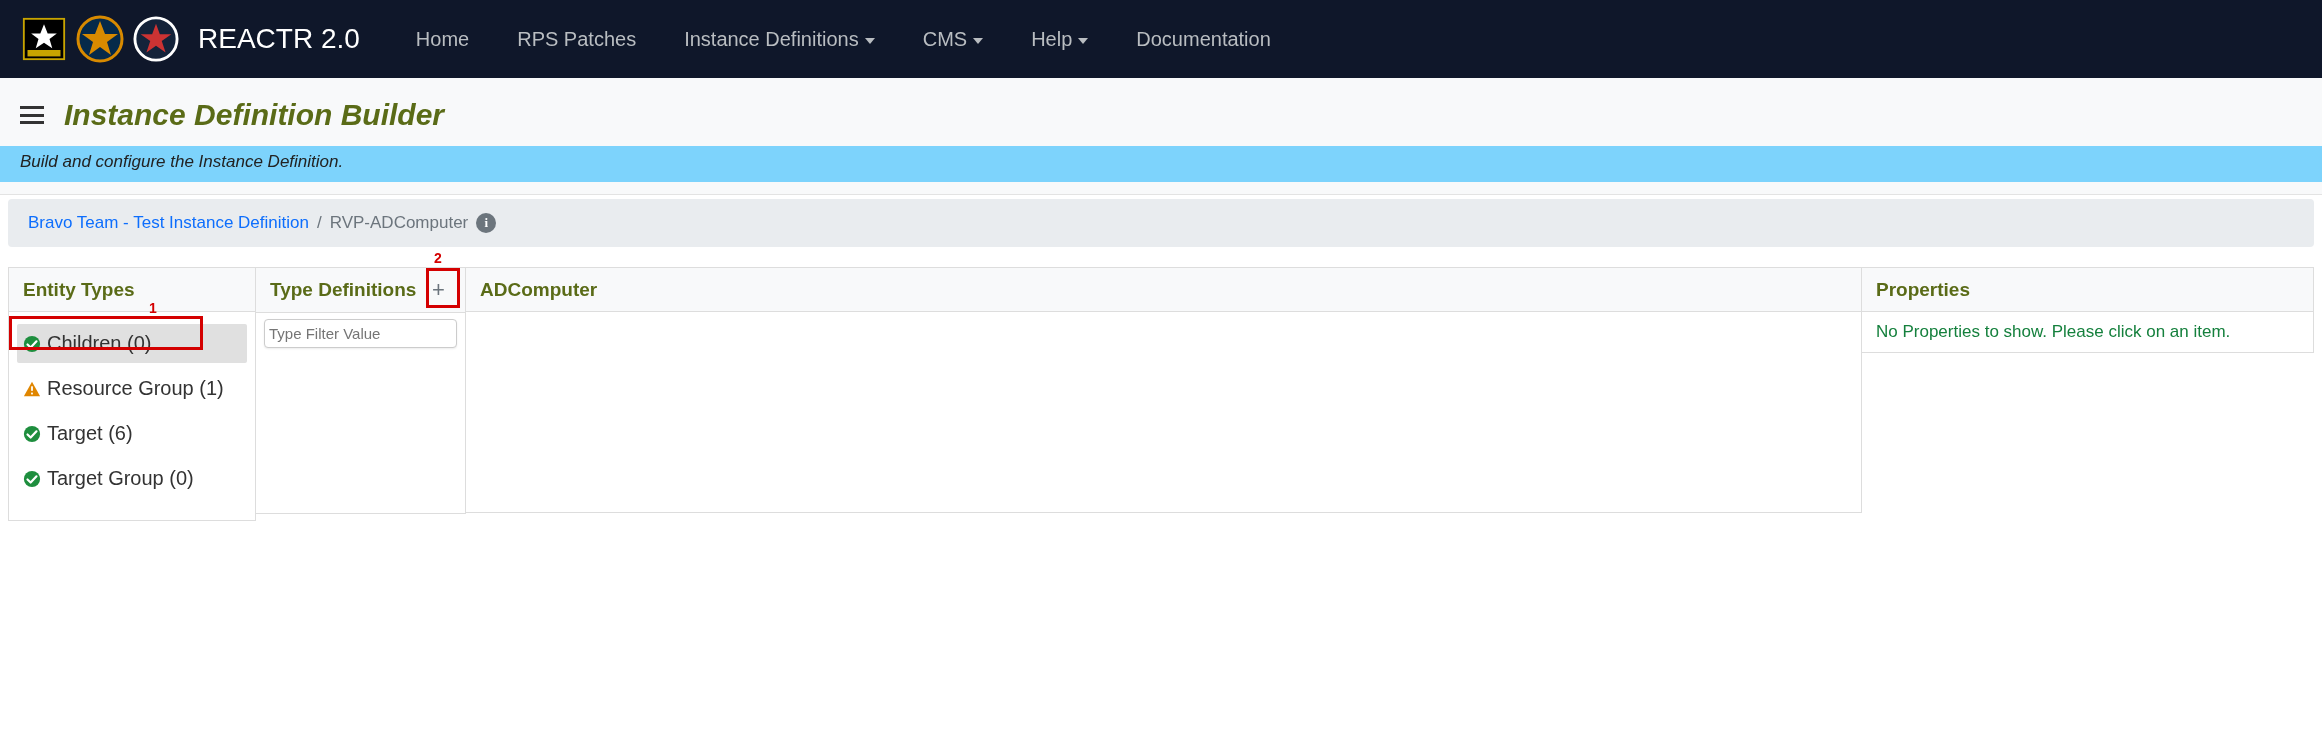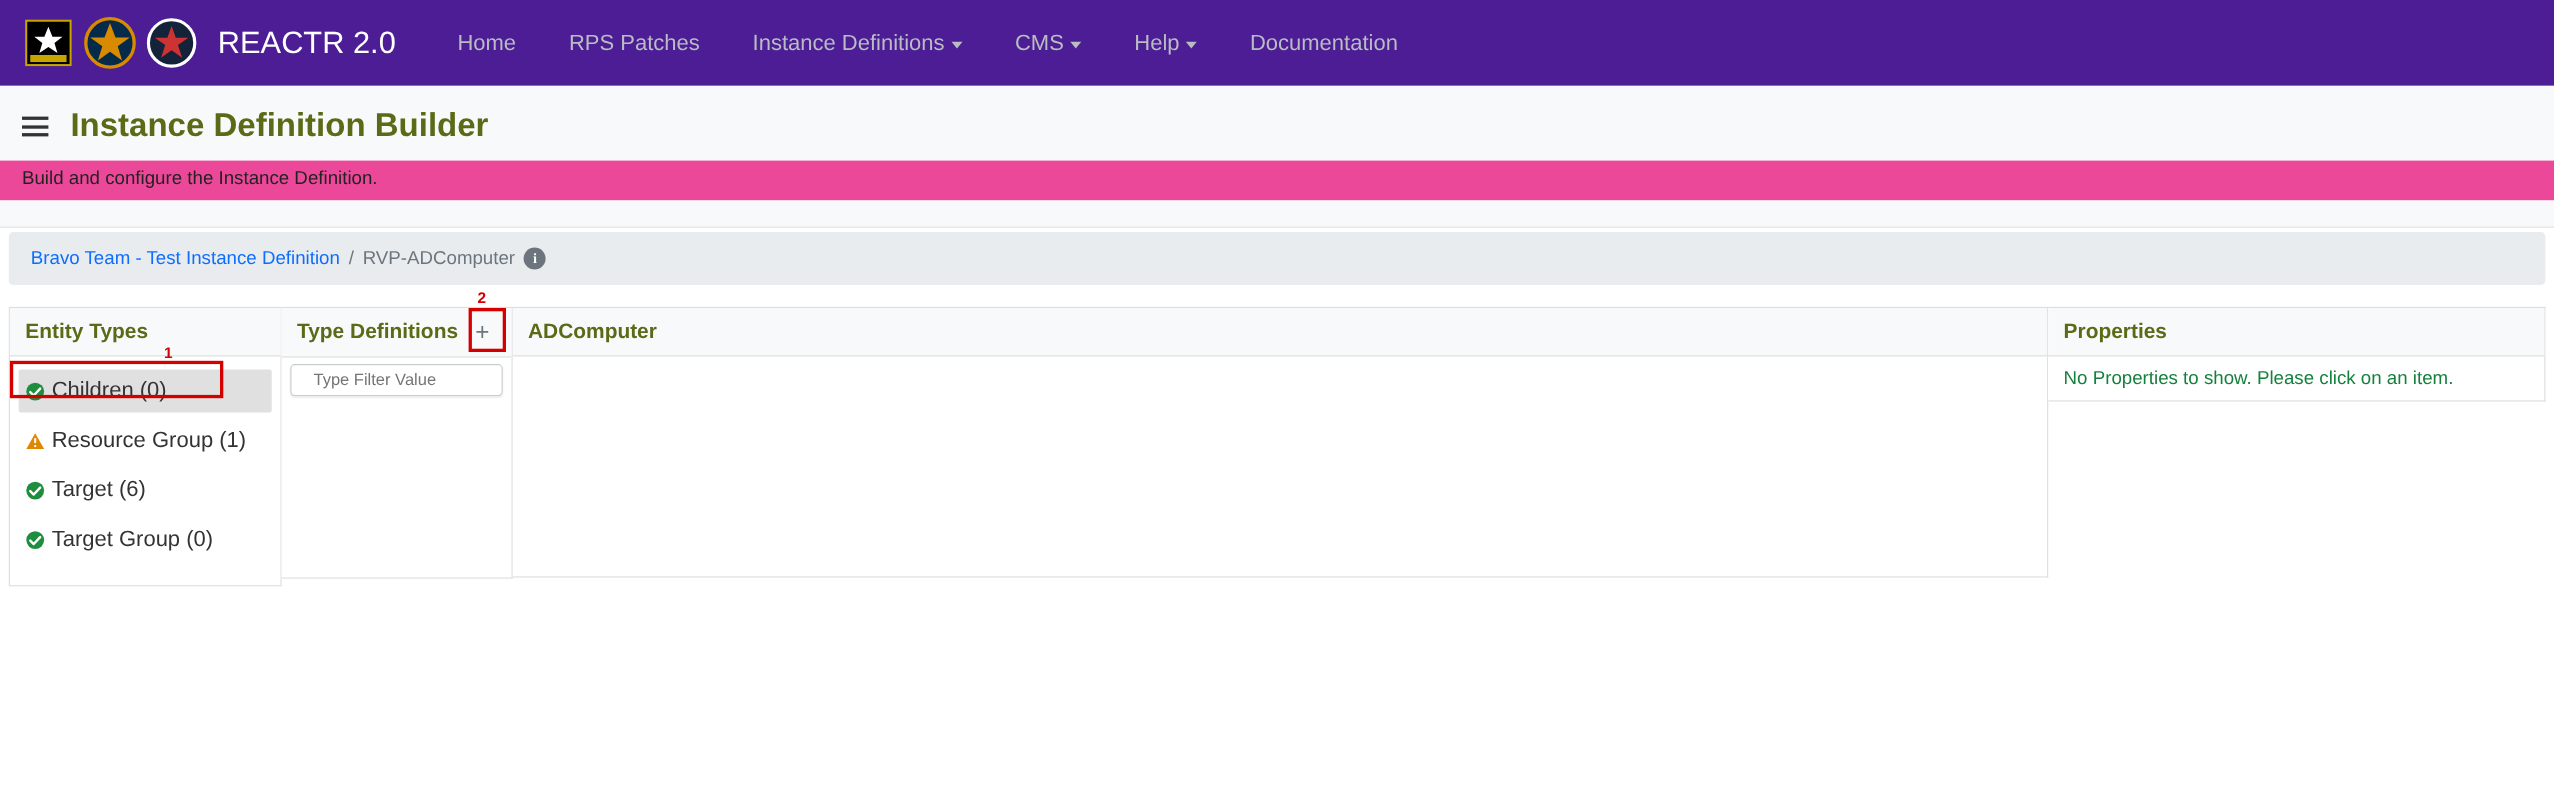--- a/index.html
+++ b/index.html
@@ -1,19 +1,19 @@
 <!DOCTYPE html>
 <html><head>
 <meta charset="utf-8">
 <style>
   * { box-sizing: border-box; margin: 0; padding: 0; }
   html, body { width: 100%; height: 100%; font-family: "Segoe UI", Arial, sans-serif; background:#ffffff; color:#333; }
   
   .navbar {
-    background:#4c1d95;
+    background:#0f172a;
     height:78px;
     display:flex;
     align-items:center;
     padding:0 20px;
     gap:12px;
   }
   .logos { display:flex; align-items:center; gap:8px; }
   .logo-box { width:48px; height:48px; display:flex; align-items:center; justify-content:center; }
   .brand-text { color:#fff; font-size:28px; font-weight:500; margin-left:6px; margin-right:24px; }
   .nav-links { display:flex; align-items:center; gap:8px; }
@@ -30,31 +30,32 @@
     width:0; height:0;
     border-left:5px solid transparent;
     border-right:5px solid transparent;
     border-top:6px solid #b9bdc1;
     margin-top:3px;
   }
   
   .page-header-wrap {
     background:#f8f9fa;
     border-bottom:1px solid #e3e3e3;
-    padding:20px 20px 24px 20px;
+    padding:20px 20px 12px 20px;
+    font-style:italic;
   }
   .page-header-row { display:flex; align-items:center; gap:20px; }
   .hamburger {
     width:24px; height:18px;
     display:flex; flex-direction:column; justify-content:space-between;
     cursor:pointer;
   }
   .hamburger span { display:block; height:3px; background:#333; }
   .page-title { color:#5a6b17; font-size:30px; font-weight:700; }
-  .page-subtitle { margin-top:14px; color:#222; font-size:17px; background:#ec4899; padding:6px 0 10px 0; margin-left:-20px; margin-right:-20px; padding-left:20px;}
+  .page-subtitle { margin-top:14px; color:#222; font-size:17px; background:#7dd3fc; padding:6px 0 10px 0; margin-left:-20px; margin-right:-20px; padding-left:20px;}
   
   .breadcrumb {
     background:#e9ecef;
     padding:14px 20px;
     font-size:17px;
     display:flex; align-items:center; gap:8px;
     border-radius:4px;
     margin:4px 8px 20px 8px;
   }
   .breadcrumb a { color:#0d6efd; text-decoration:none; cursor:pointer; }
@@ -112,21 +113,21 @@
     margin:6px 0;
   }
   .entity-item.selected {
     background:#e0e0e0;
   }
   .status-icon { width:18px; height:18px; flex:0 0 18px; }
   .filter-input {
     width:100%;
     border:1px solid #ccc;
     border-radius:4px;
-    padding:5px 20px;
+    padding:5px 4px;
     font-size:15px;
     color:#555;
     box-shadow:0 1px 2px rgba(0,0,0,0.08);
   }
   .props-empty { padding:10px 14px; font-size:17px; color:#15803d; }
   
   .callout {
     position:absolute;
     border:3px solid #d40000;
     pointer-events:none;

